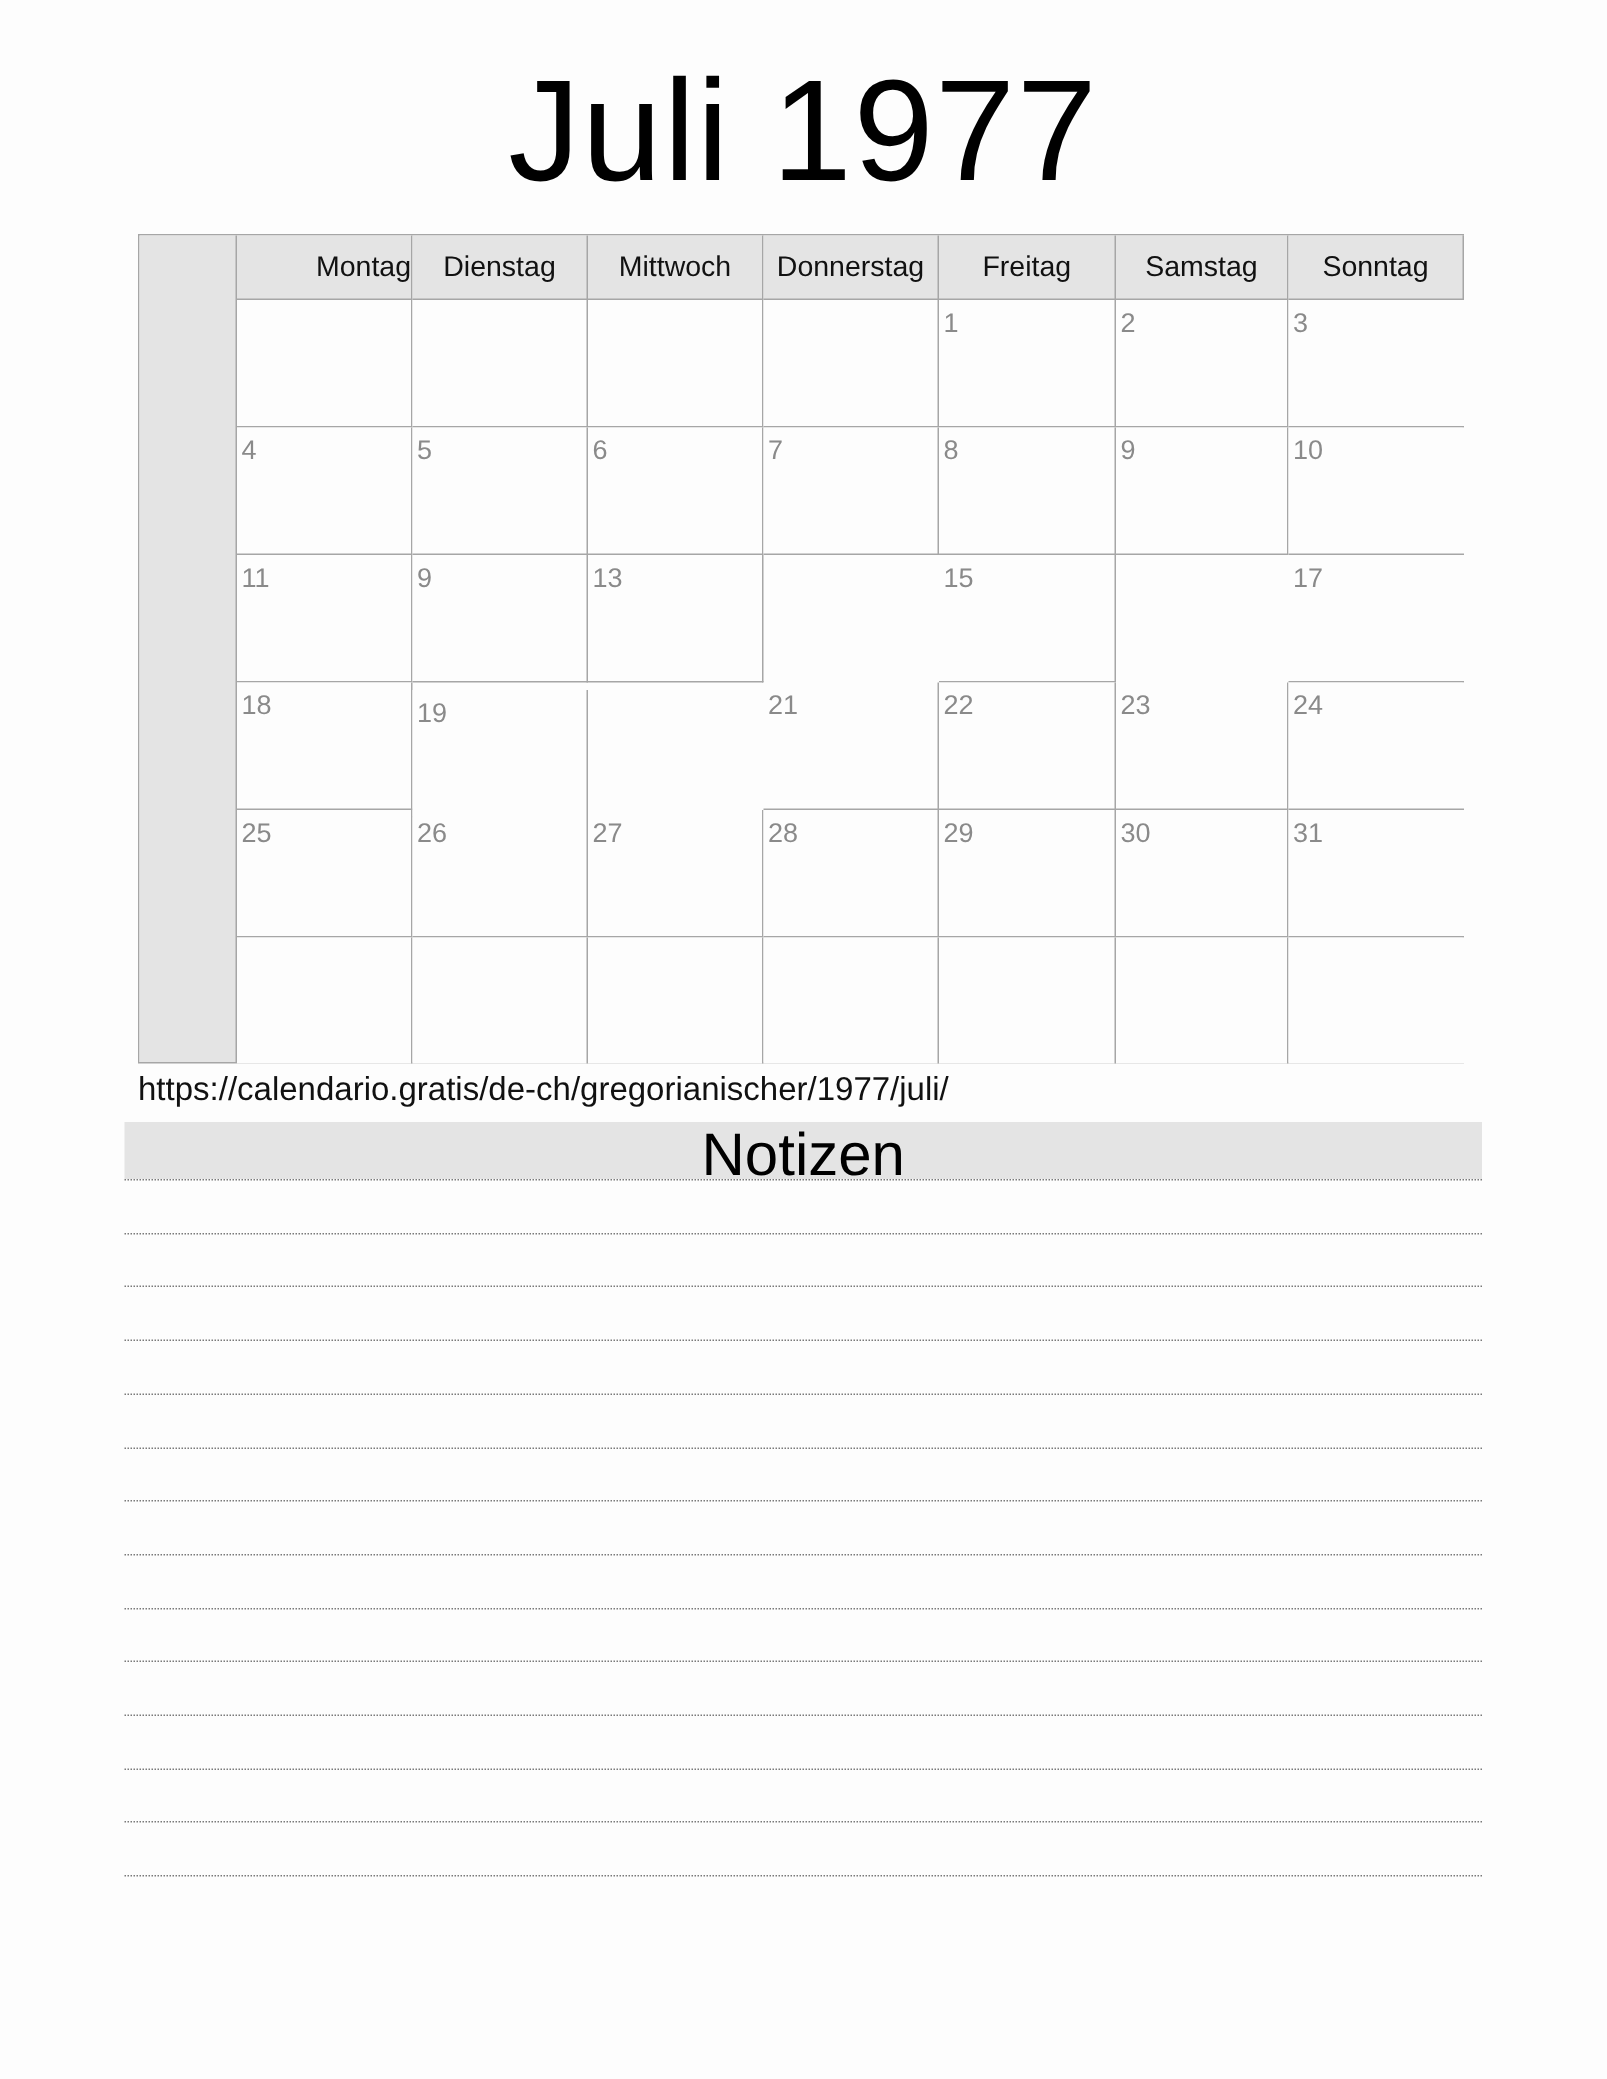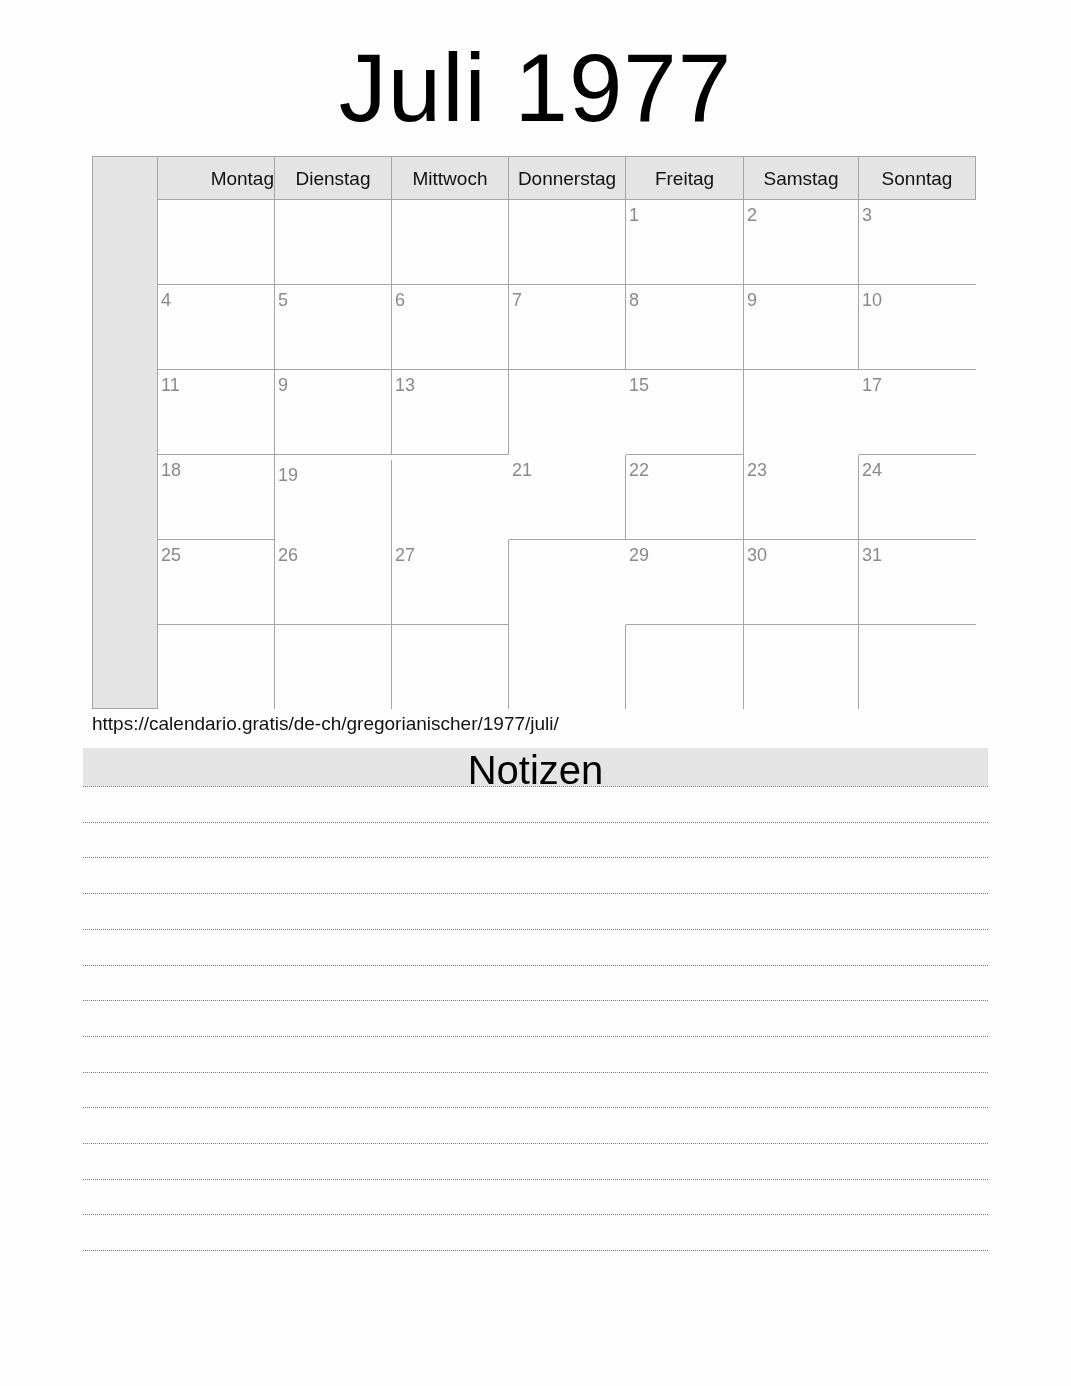--- a/index.html
+++ b/index.html
@@ -25,21 +25,21 @@
     font-size: 19px; color: #111; text-align: center; line-height: 44px;
   }
   .cell {
     position: absolute; border-right: 1px solid #a6a6a6; border-bottom: 1px solid #a6a6a6;
     box-sizing: border-box; background: #fdfdfd;
   }
   .cell .num {
     position: absolute; left: 3px; top: 5px; font-size: 18px; color: #8a8a8a;
   }
   .url {
-    position: absolute; left: 92px; top: 713px; font-size: 19px; color: #111;
+    position: absolute; left: 92px; top: 713px; font-size: 22px; color: #111;
   }
   .notes-hdr {
     position: absolute; left: 83px; top: 748px; width: 905px; height: 38px;
     background: #e4e4e4; text-align: center; font-size: 40px; line-height: 44px; color: #000;
   }
   .line {
     position: absolute; left: 83px; width: 905px; height: 0;
     border-top: 1px dotted #7a7a7a;
   }
 </style>
@@ -134,20 +134,23 @@
     </div>
     <div class="cell" style="left: 65px; top: 383px; width: 117px; height: 85px;">
       <span class="num">25</span>
     </div>
     <div class="cell" style="left: 182px; top: 383px; width: 117px; height: 85px;">
       <span class="num">26</span>
     </div>
     <div class="cell" style="left: 299px; top: 383px; width: 117px; height: 85px;">
       <span class="num">27</span>
     </div>
+    <div class="cell" style="left: 416px; top: 383px; width: 117px; height: 85px;">
+      <span class="num">28</span>
+    </div>
     <div class="cell" style="left: 533px; top: 383px; width: 118px; height: 85px;">
       <span class="num">29</span>
     </div>
     <div class="cell" style="left: 651px; top: 383px; width: 115px; height: 85px;">
       <span class="num">30</span>
     </div>
     <div class="cell" style="left: 766px; top: 383px; width: 117px; height: 85px; border-right: none;">
       <span class="num">31</span>
     </div>
     <div class="cell" style="left: 65px; top: 468px; width: 117px; height: 84px; border-bottom: none;">

